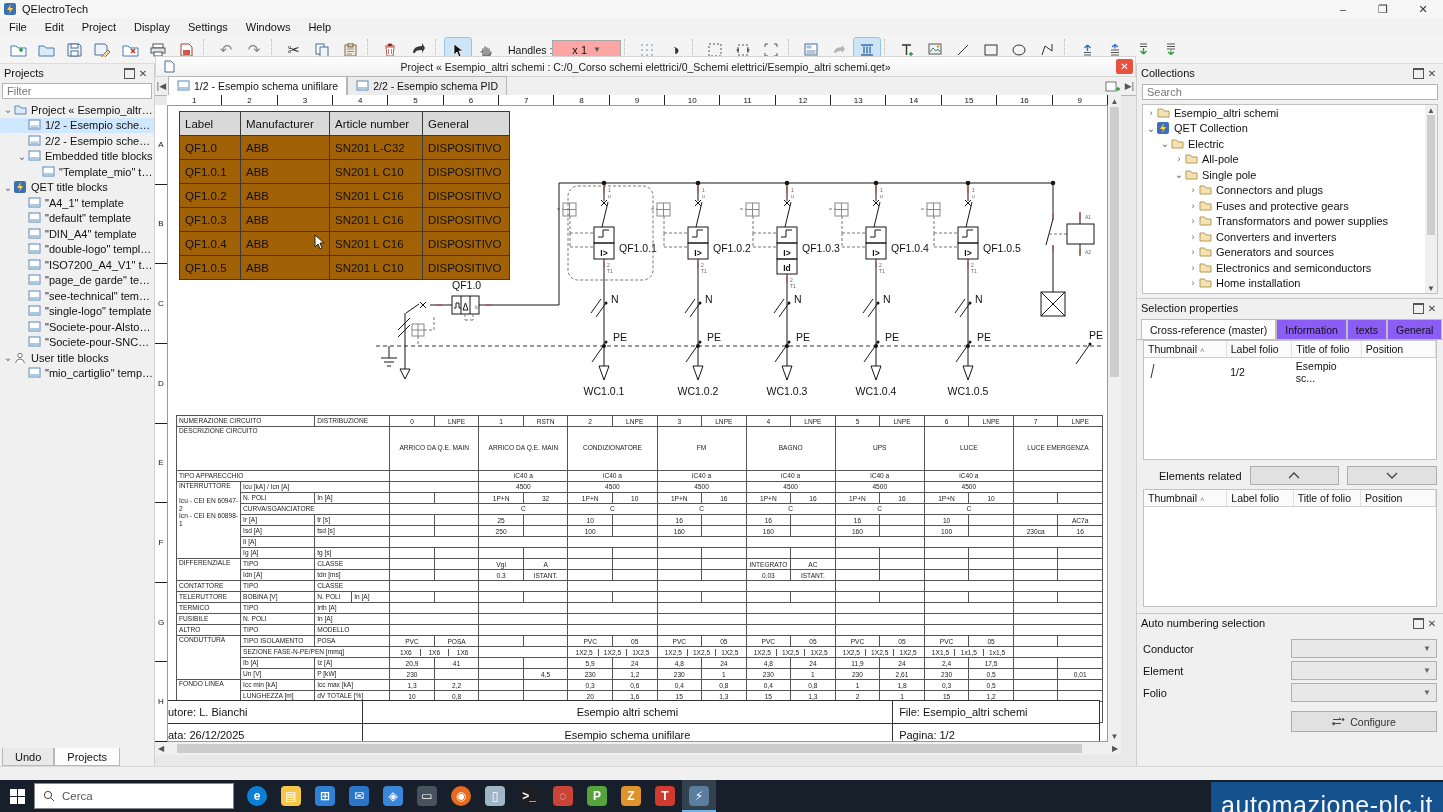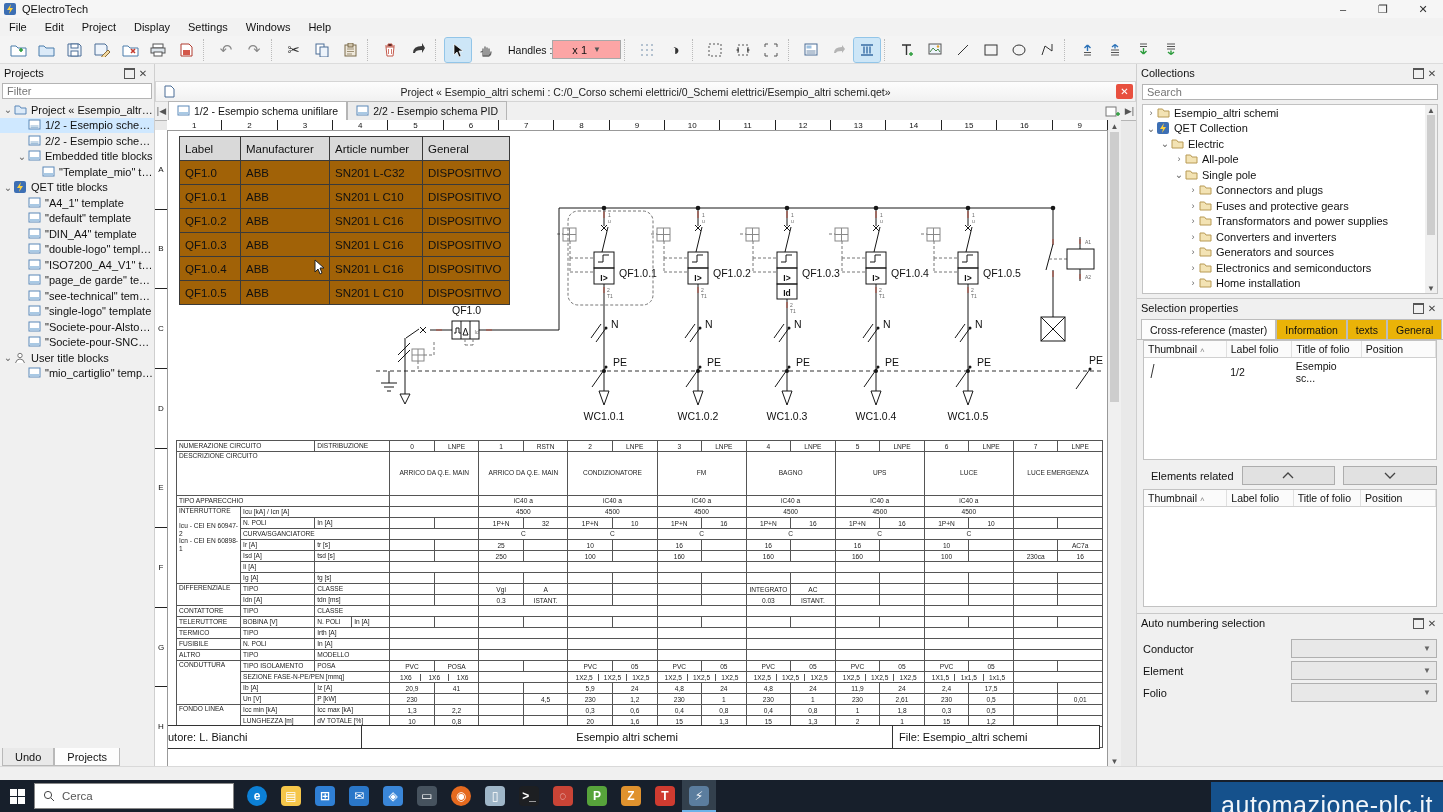--- a/index.html
+++ b/index.html
@@ -63,21 +63,21 @@
   table.spec td.note{white-space:pre-line;line-height:1.3;}
   
   table.tblock{border-collapse:collapse;background:#fff;}
   table.tblock td{border:1.6px solid #333;font-size:11px;padding:2px 6px;height:18px;}
   
   .sbtrack{background:#f0f0f0;}
   .sbthumb{background:#cdcdcd;}
   .sbarr{color:#555;font-size:8px;display:flex;align-items:center;justify-content:center;}
   
   .rpanel{border-bottom:1px solid #c9c9c9;}
-  .stab{height:19px;padding:0 8px;display:flex;align-items:center;font-size:10.5px;border:1px solid #bdbdbd;border-bottom:none;background:#eab308;white-space:nowrap;}
+  .stab{height:19px;padding:0 8px;display:flex;align-items:center;font-size:10.5px;border:1px solid #bdbdbd;border-bottom:none;background:#8b5cf6;white-space:nowrap;}
   .stab.on{background:#fdfdfd;}
   table.plist{border-collapse:collapse;width:100%;background:#fff;font-size:10.5px;}
   table.plist th{font-weight:normal;text-align:left;border-right:1px solid #e0e0e0;border-bottom:1px solid #d0d0d0;padding:2px 4px;background:#fbfbfb;}
   table.plist td{padding:2px 4px;height:15px;}
   .pbtn{background:#e1e1e1;border:1px solid #adadad;display:flex;align-items:center;justify-content:center;font-size:9px;color:#333;}
   
   #schem line,#schem path,#schem rect,#schem polyline,#schem polygon{stroke:#161616;stroke-width:1;fill:none;}
   #schem text{fill:#111;stroke:none;font-family:"Liberation Sans",sans-serif;}
   #schem .dash{stroke-dasharray:4,3;stroke:#333;}
   #schem .dashg{stroke-dasharray:3,2;stroke:#777;}
@@ -516,21 +516,21 @@
         <span class="tlabel">"mio_cartiglio" template</span>
       </div>
     </div>
 </div>
 
 <div class="abs" style="left:2px;top:748px;display:flex;" id="dock-tabs">
     <div class="dtab">Undo</div>
     <div class="dtab on">Projects</div>
   </div>
 
-<div class="abs" style="left:155px;top:81px;width:981px;height:716px;background:#e9e9e9;">
+<div class="abs" style="left:155px;top:56px;width:981px;height:716px;background:#e9e9e9;">
   <div class="abs" id="mdibar" style="left:0;top:0;width:981px;height:21px;box-sizing:border-box;">
     <svg width="11" height="13" style="margin-left:8px">
         <path d="M1,1 h6 l3,3 v8 h-9 z" stroke="#4a6d96" fill="#fff"></path>
       </svg>
     <span class="mtitle">Project « Esempio_altri schemi : C:/0_Corso schemi elettrici/0_Schemi elettrici/Esempio_altri schemi.qet»</span>
     <div id="mdiclose">✕</div>
   </div>
   <div class="abs" style="left:0;top:21px;width:981px;height:19px;display:flex;align-items:flex-end;border-bottom:1px solid #b5b5b5;box-sizing:border-box;background:#f0f0f0;">
     <div class="navarr">|◀</div>
     <div id="folio-tabs" style="display:flex;">
@@ -1342,20 +1342,25 @@
         </tbody>
       </table>
 
     <table class="tblock abs" style="left:-7px;top:594px;" id="title-block">
       <tbody>
           <tr>
         <td style="width:192px">utore: L. Bianchi</td>
         <td style="width:533px;text-align:center">Esempio altri schemi</td>
         <td style="width:198px">File: Esempio_altri schemi</td>
       </tr>
+      <tr>
+        <td>ata: 26/12/2025</td>
+        <td style="text-align:center">Esempio schema unifilare</td>
+        <td>Pagina: 1/2</td>
+      </tr>
     </tbody>
       </table>
 
     <svg class="abs" style="left:146px;top:128px" width="12" height="16">
         <path d="M1,1 l0,12 3,-3 2,5 2,-1 -2,-5 4,0 z" fill="#fff" stroke="#222"></path>
       </svg>
   </div>
 
   <div class="abs sbtrack" style="left:953px;top:39px;width:13px;height:647px;">
     <div class="sbarr" style="height:12px">▲</div>
@@ -1530,21 +1535,21 @@
                   <path d="M6,1 L3,15" stroke="#333" fill="none"></path>
                 </svg></td>
               <td>1/2</td>
               <td>Esempio sc...</td>
               <td></td>
             </tr>
           </tbody>
         </table>
     </div>
     <div style="display:flex;align-items:center;gap:8px;margin:6px 6px 4px 6px;">
-      <span style="margin-left:8px;flex:0 0 auto;">Elements related</span>
+      <span style="margin-left:16px;flex:0 0 auto;">Elements related</span>
       <div class="pbtn" style="flex:1;height:17px;">
           <svg width="12" height="7">
             <path d="M1,6 L6,1 L11,6" stroke="#444" fill="none" stroke-width="1.3"></path>
           </svg>
         </div>
       <div class="pbtn" style="flex:1;height:17px;">
           <svg width="12" height="7">
             <path d="M1,1 L6,6 L11,1" stroke="#444" fill="none" stroke-width="1.3"></path>
           </svg>
         </div>
@@ -1578,20 +1583,31 @@
         </div>
         <div style="display: flex; align-items: center; margin: 3px 0px;">
           <span style="width: 148px;">Element</span>
           <div style="flex: 1 1 0%; height: 17px; background: rgb(232, 232, 232); border: 1px solid rgb(176, 176, 176); display: flex; align-items: center; justify-content: flex-end; padding-right: 5px; color: rgb(102, 102, 102); font-size: 8px;">▼</div>
         </div>
         <div style="display: flex; align-items: center; margin: 3px 0px;">
           <span style="width: 148px;">Folio</span>
           <div style="flex: 1 1 0%; height: 17px; background: rgb(232, 232, 232); border: 1px solid rgb(176, 176, 176); display: flex; align-items: center; justify-content: flex-end; padding-right: 5px; color: rgb(102, 102, 102); font-size: 8px;">▼</div>
         </div>
       </div>
+    <div style="padding:2px 6px;display:flex;">
+      <div style="width:148px;"></div>
+      <div class="pbtn" style="flex:1;height:19px;font-size:10.5px;gap:5px;">
+        <svg width="13" height="9">
+            <path d="M1,2.5 h8 M9,2.5 l-2,-1.8 M1,6.5 h8 M3,6.5 l-2,1.8" stroke="#444" fill="none"></path>
+            <circle cx="11" cy="2.5" r="1.3" fill="#444"></circle>
+            <circle cx="1.5" cy="6.5" r="1.3" fill="#444"></circle>
+          </svg>
+        <span>Configure</span>
+      </div>
+    </div>
   </div>
 </div>
 
 <div class="abs" style="left:0;top:766px;width:1443px;height:14px;background:#f0f0f0;border-top:1px solid #d9d9d9;"></div>
 
 <div class="abs" id="taskbar">
   <div class="tbapp">
     <svg width="15" height="15">
         <g fill="#fdfdfd">
           <rect x="0" y="0" width="7" height="7"></rect>

